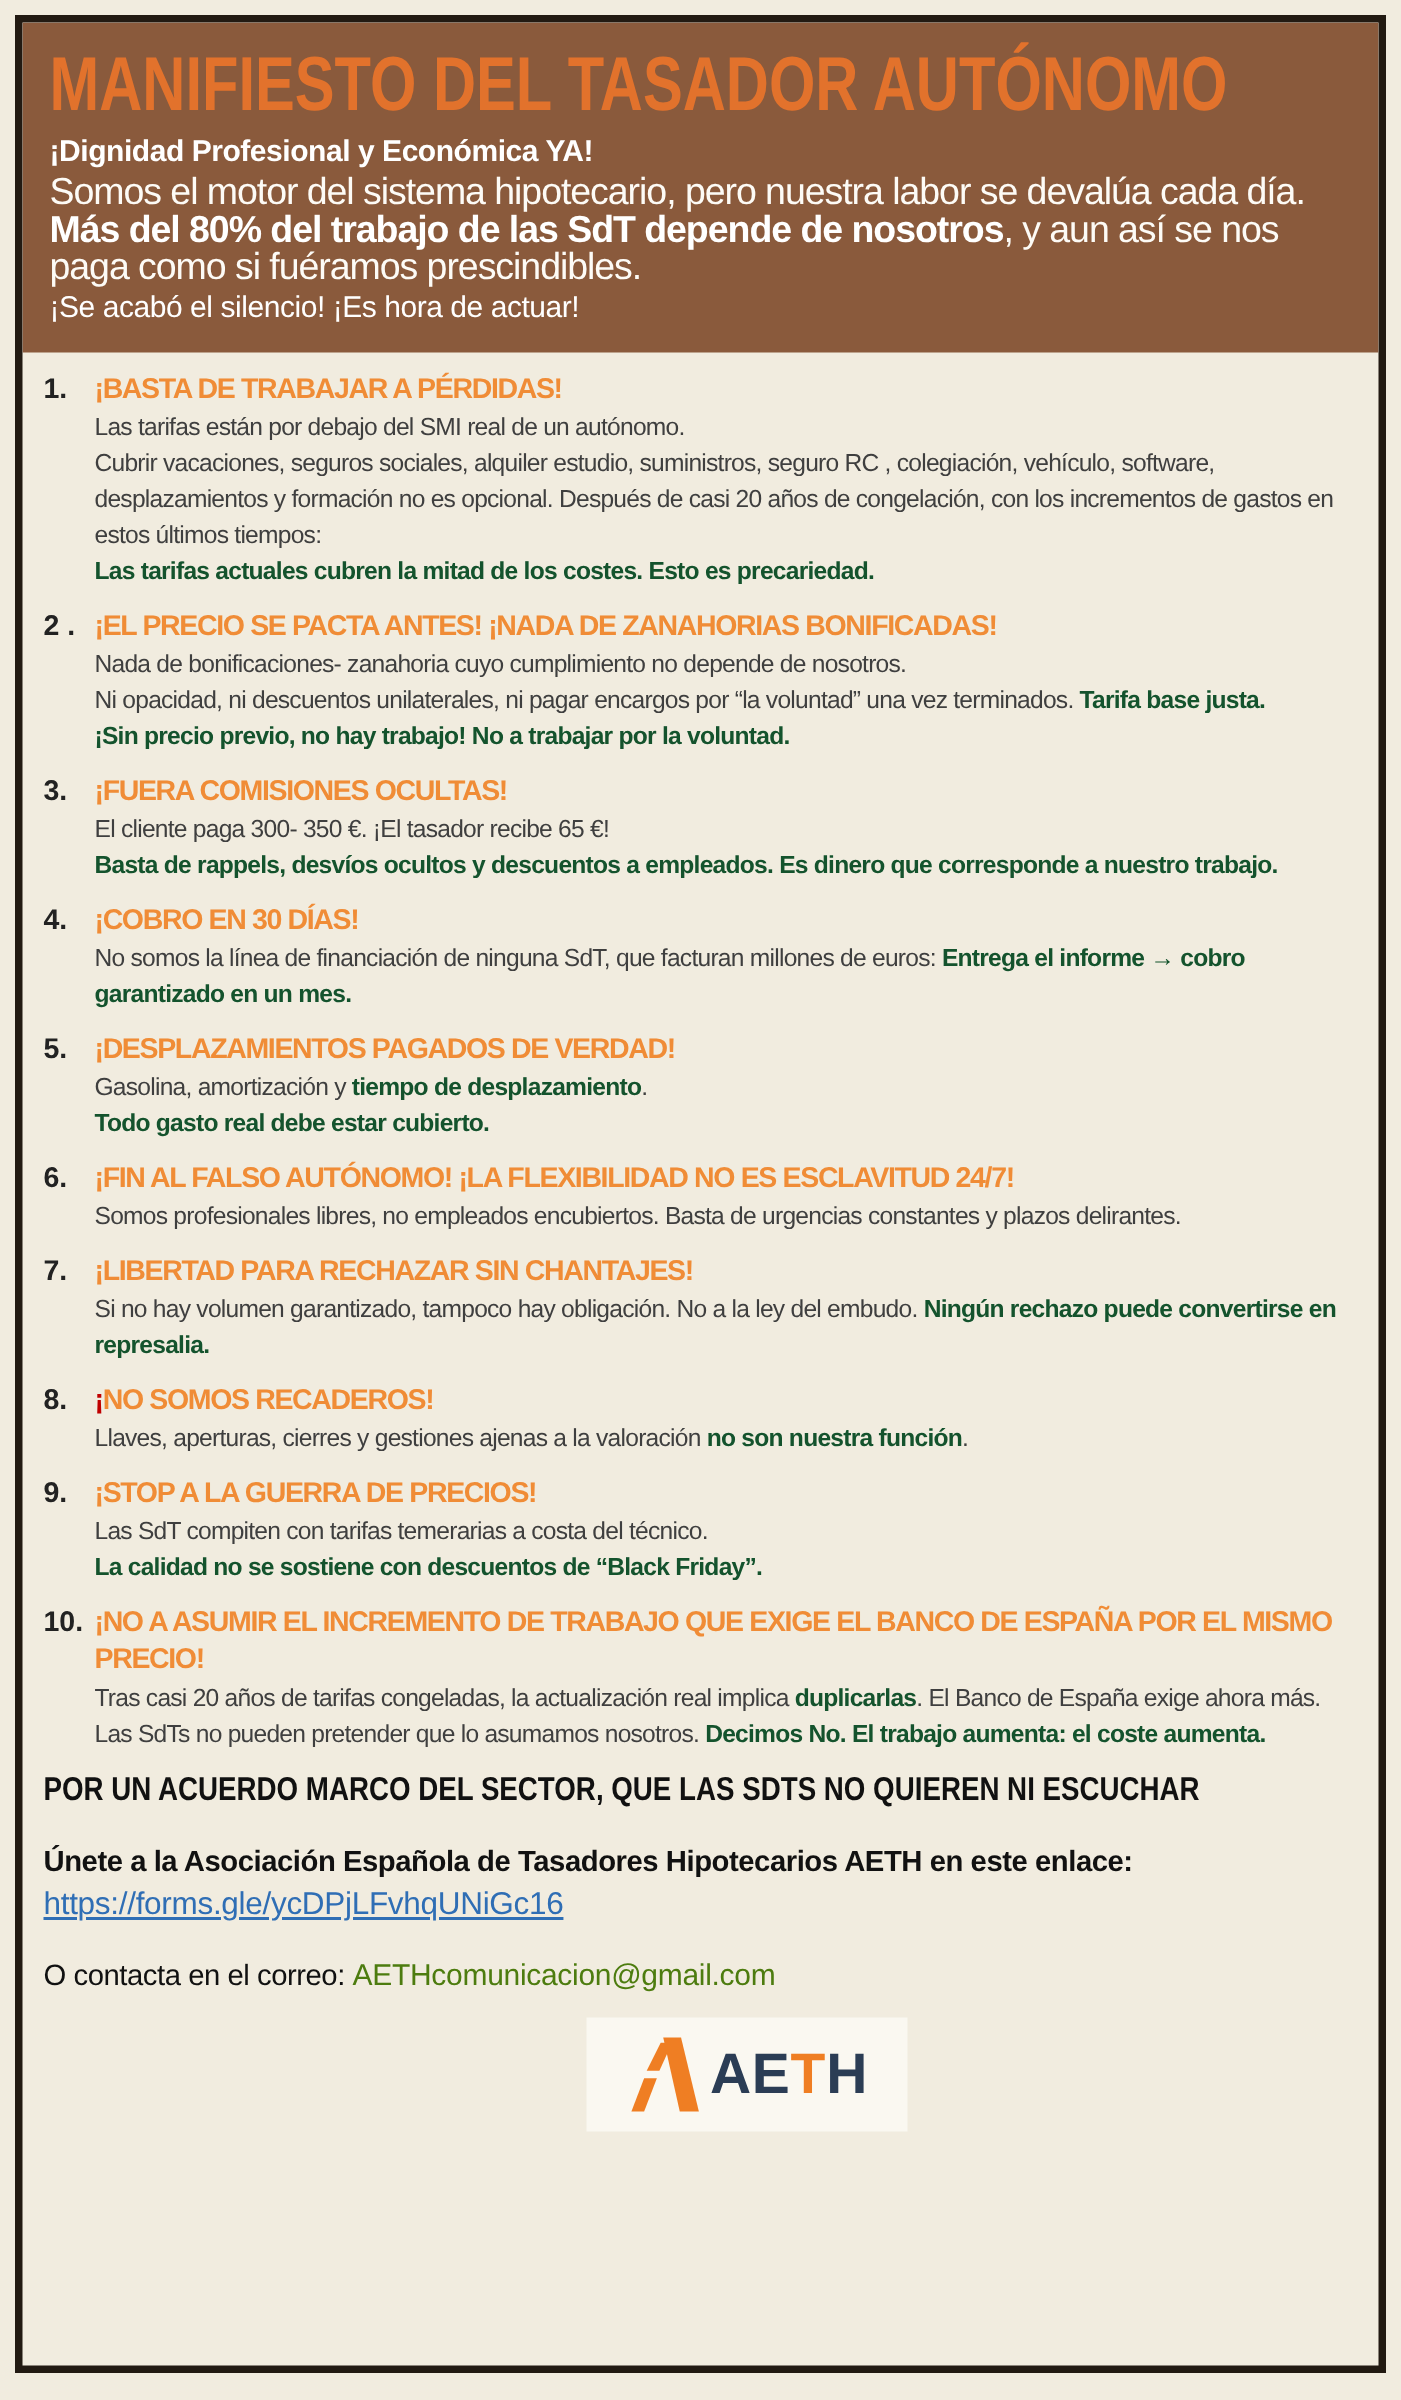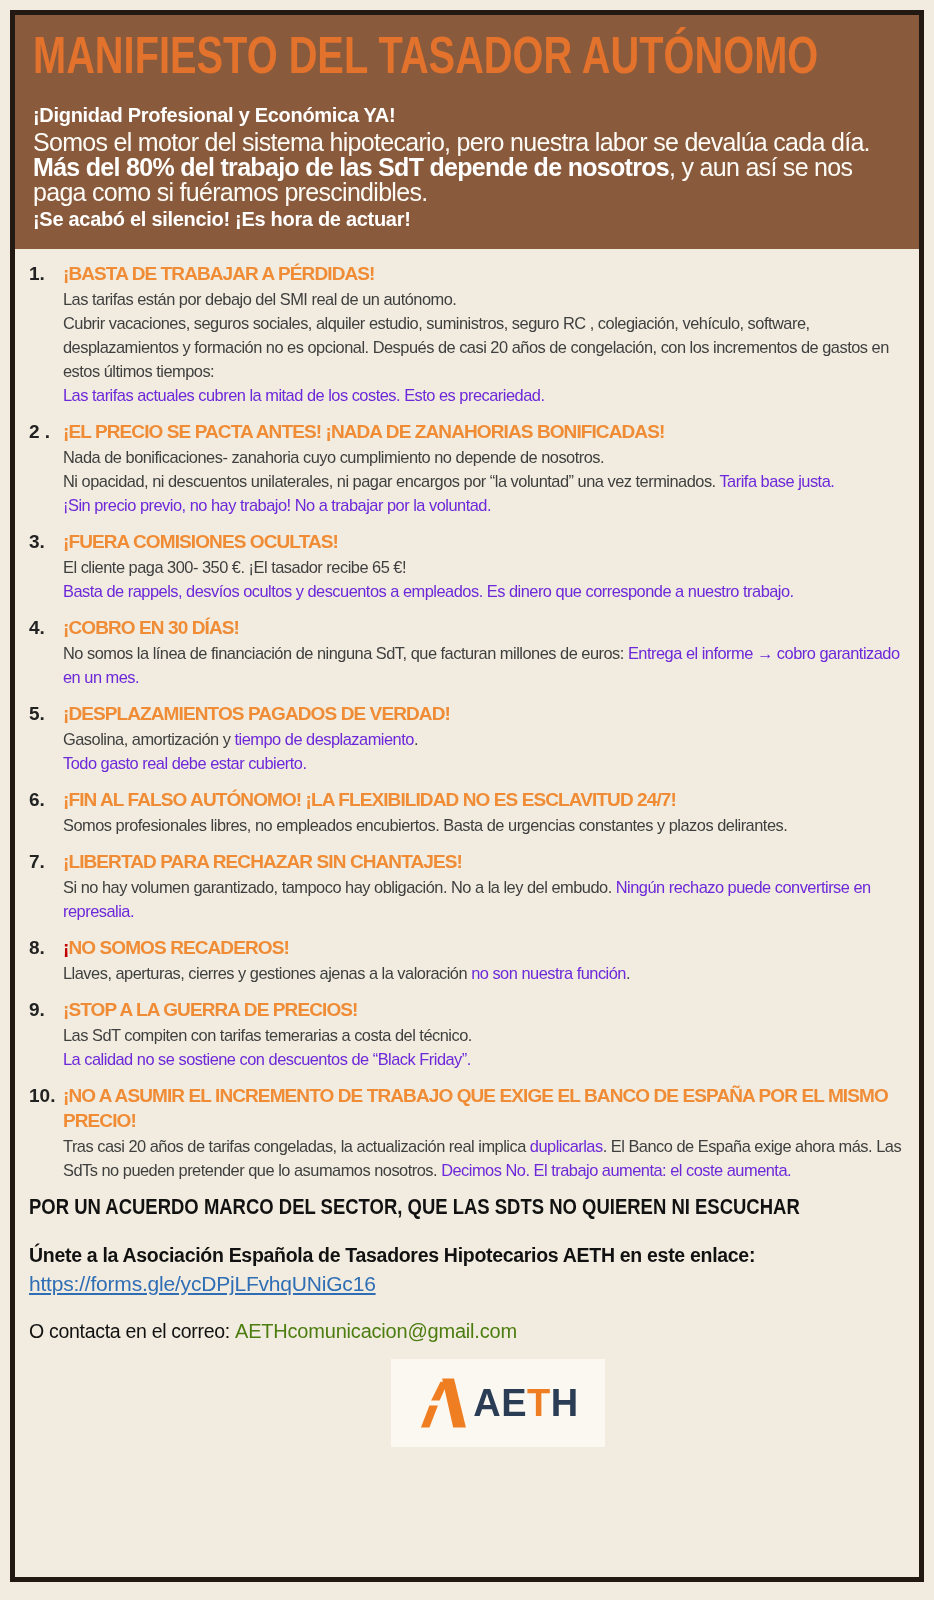--- a/index.html
+++ b/index.html
@@ -11,59 +11,59 @@
   }
   .page{padding:10px 10px 0 10px}
   .frame{
     width:904px;height:1562px;
     border:5px solid #221A12;
     background:#F1ECDF;
     overflow:hidden;
   }
   
   .hdr{background:#8A5A3C;padding:8px 18px 16px 18px}
-  .title{margin:6px 0 21px 0;line-height:1.05}
+  .title{margin:6px 0 7px 0;line-height:1.05}
   .title-in{
     display:inline-block;white-space:nowrap;
     font-weight:bold;font-size:51px;color:#E2722C;
     transform:scaleX(0.78);transform-origin:0 50%;
   }
   .sub{color:#FFFFFF;font-weight:bold;font-size:20px;margin:6px 0 3px 0;letter-spacing:-0.3px}
   .intro{color:#FDFBF6;font-size:25px;letter-spacing:-0.7px;line-height:25px;margin:2px 0 2px 0}
   .hdr .b{font-weight:bold;color:#FFFFFF}
-  .cta{color:#FFFFFF;font-weight:bold;font-size:20px;margin:3px 0 2px 0;letter-spacing:-0.3px}
+  .cta{color:#FFFFFF;font-weight:normal;font-size:20px;margin:3px 0 2px 0;letter-spacing:-0.3px}
   
   .content{padding:12px 16px 0 14px}
   .item{display:grid;grid-template-columns:34px 1fr;margin:0 0 12px 0}
   .item .num{font-weight:bold;font-size:19px;color:#222222;line-height:25px}
   .item h2{
     margin:0 0 1px 0;font-weight:bold;font-size:19px;line-height:25px;
     color:#F08C36;letter-spacing:-0.9px;
   }
   .item p{margin:0;font-size:16.4px;line-height:24px;color:#3F3F3F;letter-spacing:-0.5px}
-  .item p .b{font-weight:normal;color:#6d28d9}
+  .item p .b{font-weight:bold;color:#14532d}
   .r{color:#C00000}
   
   .closing{padding-left:0}
   .demand1{font-size:19.5px;font-weight:bold;color:#111111;letter-spacing:-0.2px;margin:18px 0 24px 0}
   .demand2{margin:0 0 24px 0;line-height:1.2}
   .d2in{
     display:inline-block;white-space:nowrap;
     font-weight:bold;font-size:22px;color:#111111;
     transform:scaleX(0.84);transform-origin:0 50%;
   }
   .join{font-size:19.5px;font-weight:bold;color:#111111;letter-spacing:-0.3px;margin:0 0 5px 0}
   .linkline{margin:0 0 24px 0}
   .formlink{color:#2F6EB5;font-size:21px;letter-spacing:-0.2px;text-decoration:underline;cursor:pointer}
   .contact{font-size:19.5px;margin:0 0 16px 0}
   .clabel{font-weight:normal;color:#111111;letter-spacing:-0.3px}
   .email{color:#4d7c0f;font-size:20px;letter-spacing:-0.2px;text-decoration:none;cursor:pointer}
   
   .logobox{
-    width:214px;height:88px;background:#FAF8F1;
+    width:214px;height:76px;background:#FAF8F1;
     display:flex;align-items:center;justify-content:center;gap:4px;
     margin:0 auto;transform:translateX(32px);
   }
   .logomark{display:block}
   .logotext{font-size:38px;font-weight:bold;letter-spacing:0.5px;line-height:1}
   .logotext .navy{color:#2B3D55}
   .logotext .orange{color:#EF7E23}
 </style>
 </head>
 <body>

